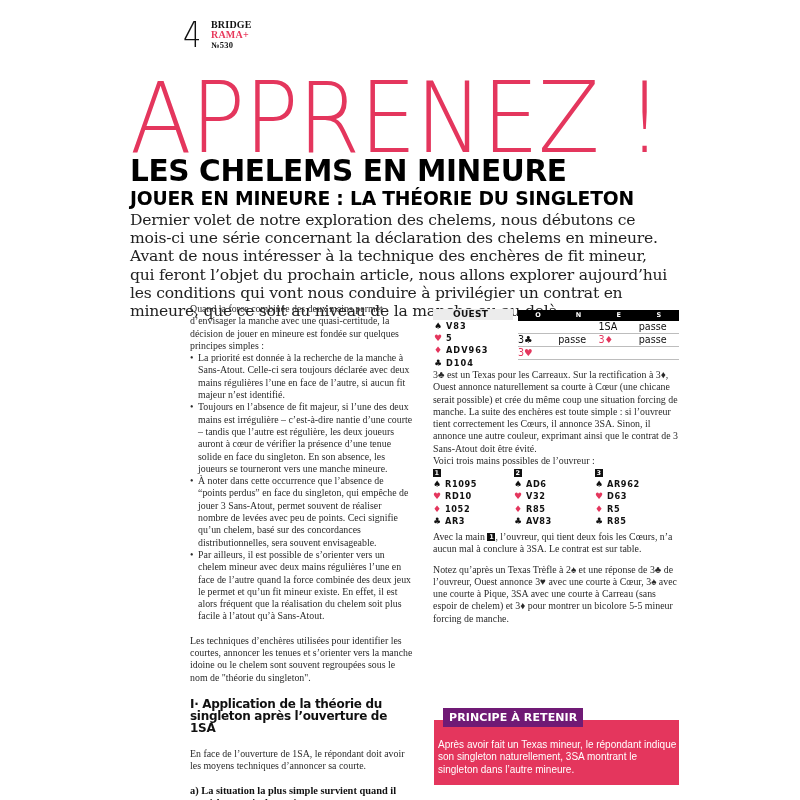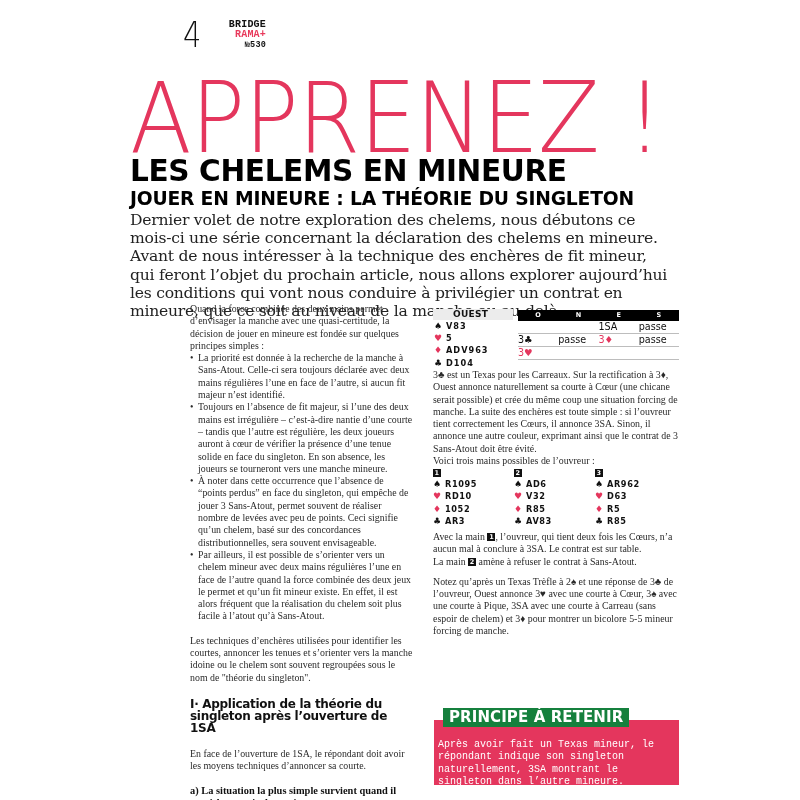--- a/index.html
+++ b/index.html
@@ -1,22 +1,22 @@
 <!DOCTYPE html>
 <html><head>
 <meta charset="utf-8">
 <style>
   html, body { margin:0; padding:0; background:#ffffff; }
   body { width:800px; height:800px; position:relative; overflow:hidden; font-family:"DejaVu Serif", serif; color:#1a1a1a; }
 
   .pagehdr { position:absolute; left:183px; top:20px; display:flex; align-items:flex-start; }
   .pagenum { font-family:"DejaVu Sans", sans-serif; font-weight:300; font-size:36px; line-height:30px; color:#111; margin-right:6px; transform:scaleX(0.8); transform-origin:left; width:22px; }
-  .brand { font-family:Liberation Mono, monospace; font-weight:bold; font-size:10px; line-height:10px; letter-spacing:0.2px;text-align:right; }
+  .brand { font-family:Liberation Serif, serif; font-weight:bold; font-size:10px; line-height:10px; letter-spacing:0.2px; }
   .brand .b1 { color:#111; }
-  .brand .b2 { color:#e83a5c;margin-left:24px; }
+  .brand .b2 { color:#e83a5c; }
   .brand .b3 { color:#111; font-size:8.5px; }
 
   .apprenez { position:absolute; left:130px; top:78px; font-family:"DejaVu Sans", sans-serif; font-weight:200; font-size:98px; line-height:80px; color:#e4365d; letter-spacing:-1px; transform:scaleX(0.92); transform-origin:left; white-space:nowrap; -webkit-text-stroke:0; }
 
   .h1 { position:absolute; left:130px; top:156px; font-family:"DejaVu Sans", sans-serif; font-weight:bold; font-size:30.5px; line-height:30px; color:#000; letter-spacing:-0.4px; transform:scaleX(0.97); transform-origin:left; white-space:nowrap; }
   .h2 { position:absolute; left:130px; top:187px; font-family:"DejaVu Sans", sans-serif; font-weight:bold; font-size:19px; line-height:22px; color:#000; letter-spacing:-0.2px; transform:scaleX(0.985); transform-origin:left; white-space:nowrap; }
 
   .lead { position:absolute; left:130px; top:211px; width:540px; font-family:"DejaVu Serif", serif; font-size:15.6px; line-height:18.2px; color:#222; letter-spacing:-0.25px; }
 
   .col1 { position:absolute; left:190px; top:303px; width:224px; font-family:"Liberation Serif", serif; font-size:9.9px; line-height:12.3px; color:#2a2a2a; }
@@ -44,22 +44,22 @@
   .p-text { position:absolute; left:433px; width:245px; font-family:"Liberation Serif", serif; font-size:9.9px; line-height:12.3px; color:#2a2a2a; }
   .p-text p { margin:0; }
 
   .hands3 { position:absolute; left:433px; top:466px; width:245px; display:flex; }
   .hands3 .hcol { width:81px; }
   .numbox { display:inline-block; background:#111; color:#fff; font-family:"DejaVu Sans", sans-serif; font-weight:bold; font-size:6.5px; line-height:8px; width:8px; height:8px; text-align:center; }
   .hand-line { font-family:"DejaVu Sans", sans-serif; font-weight:bold; font-size:8.2px; line-height:12.2px; color:#111; letter-spacing:0.6px; }
   .numbox-inline { display:inline-block; background:#111; color:#fff; font-family:"DejaVu Sans", sans-serif; font-weight:bold; font-size:6.5px; line-height:8px; width:8px; height:8px; text-align:center; vertical-align:1px; }
 
   .principe { position:absolute; left:434px; top:720px; width:245px; height:65px; background:#e4365d; }
-  .principe-tag { position:absolute; left:443px; top:708px; background:#15803d; color:#fff; font-family:"DejaVu Sans", sans-serif; font-weight:bold; font-size:15px; line-height:19px; padding:0 6px; letter-spacing:0.1px; }
-  .principe-text { position:absolute; left:438px; top:739px; width:240px; color:#fff; font-family:Liberation Mono, monospace; font-size:10px; line-height:12.4px; }
+  .principe-tag { position:absolute; left:443px; top:708px; background:#701a75; color:#fff; font-family:"DejaVu Sans", sans-serif; font-weight:bold; font-size:11px; line-height:19px; padding:0 6px; letter-spacing:0.1px; }
+  .principe-text { position:absolute; left:438px; top:739px; width:240px; color:#fff; font-family:Liberation Sans, sans-serif; font-size:10px; line-height:12.4px; }
 </style>
 </head>
 <body>
 
 <div class="pagehdr">
   <div class="pagenum">4</div>
   <div class="brand">
     <div class="b1">BRIDGE</div>
     <div class="b2">RAMA+</div>
     <div class="b3">№530</div>
@@ -149,19 +149,18 @@
     <div class="hand-line"><span class="numbox">3</span></div>
     <div class="hand-line"><span class="suit blk">♠</span><span>AR962</span></div>
     <div class="hand-line"><span class="suit red">♥</span><span>D63</span></div>
     <div class="hand-line"><span class="suit red">♦</span><span>R5</span></div>
     <div class="hand-line"><span class="suit blk">♣</span><span>R85</span></div>
   </div>
 </div>
 
 <div class="p-text" style="top:531px">
   <p><span>Avec la main</span> <span class="numbox-inline">1</span><span>, l’ouvreur, qui tient deux fois les Cœurs, n’a aucun mal à conclure à 3SA. Le contrat est sur table.</span></p>
-  <p><span>La main</span> <span class="numbox-inline">2</span> <span>amène à refuser le contrat à Sans-Atout.</span></p>
   <p style="margin-top:8px">Notez qu’après un Texas Trèfle à 2♠ et une réponse de 3♣ de l’ouvreur, Ouest annonce 3♥ avec une courte à Cœur, 3♠ avec une courte à Pique, 3SA avec une courte à Carreau (sans espoir de chelem) et 3♦ pour montrer un bicolore 5-5 mineur forcing de manche.</p>
 </div>
 
 <div class="principe"></div>
 <div class="principe-tag">PRINCIPE À RETENIR</div>
 <div class="principe-text">Après avoir fait un Texas mineur, le répondant indique son singleton naturellement, 3SA montrant le singleton dans l’autre mineure.</div>
 
 </body></html>

